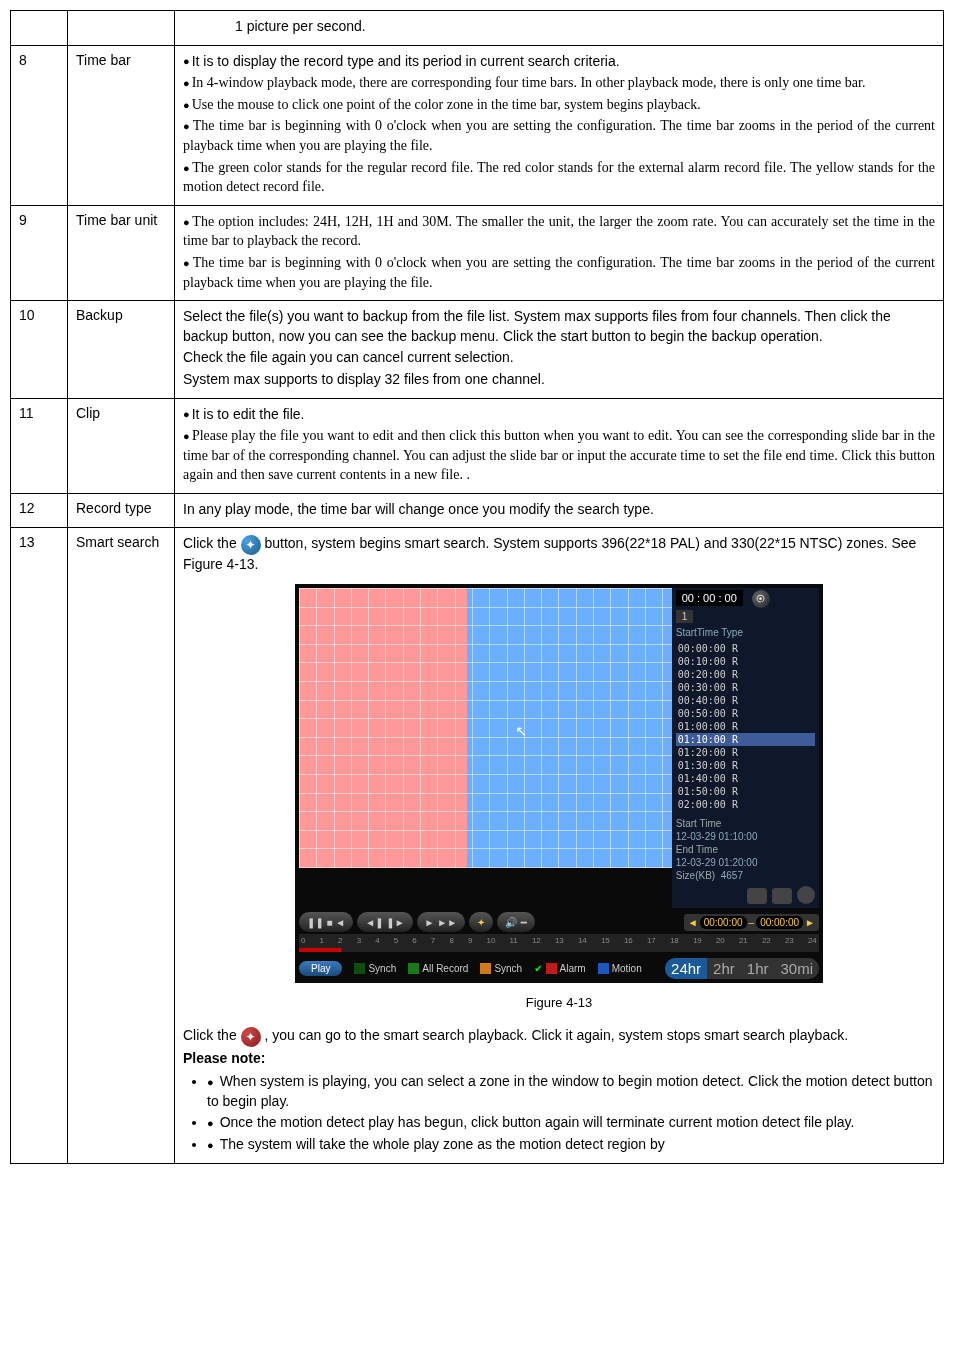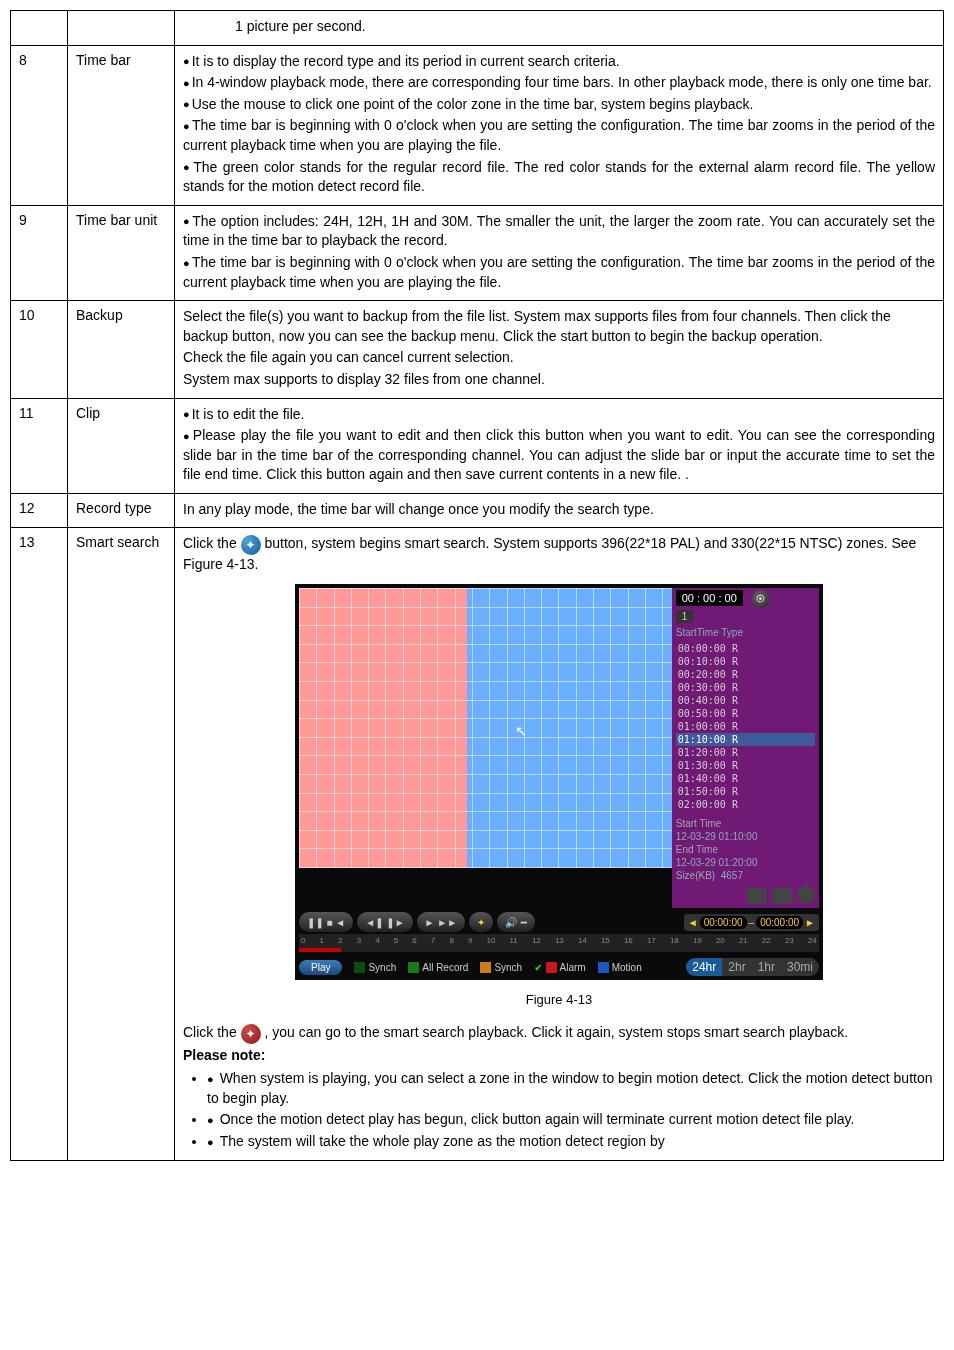--- a/index.html
+++ b/index.html
@@ -41,20 +41,21 @@
     vertical-align: middle;
   }
   .bullet-open::before {
     content: "●";
     margin-right: 6px;
     font-size: 11px;
     vertical-align: middle;
   }
   .justify {
     text-align: justify;
+    font-family: Liberation Serif, serif;
   }
   .smart-icon {
     display: inline-block;
     width: 20px;
     height: 20px;
     background: radial-gradient(circle at 30% 30%, #4aa3e0, #1a5a8a);
     border-radius: 50%;
     vertical-align: middle;
     position: relative;
   }
@@ -117,21 +118,21 @@
   }
   .dvr-cursor {
     position: absolute;
     top: 48%;
     left: 58%;
     color: #fff;
     font-size: 14px;
   }
   .dvr-side {
     width: 150px;
-    background: #701a75;
+    background: #0f172a;
     color: #cfcfcf;
     font-size: 10px;
     padding: 2px 4px;
     box-sizing: border-box;
   }
   .dvr-clock {
     background: #000;
     color: #fff;
     padding: 2px 6px;
     display: inline-block;
@@ -279,21 +280,21 @@
   .sq.darkgreen { background: #0d4d0d; }
   .sq.orange { background: #d07a1a; }
   .sq.red { background: #c01a1a; }
   .sq.blue { background: #1a5ac0; }
   .tick { color: #0f0; }
   .zoom-strip {
     margin-left: auto;
     display: inline-flex;
     border-radius: 10px;
     overflow: hidden;
-    font-size: 12px;
+    font-size: 15px;
     text-align: center;
   }
   .zoom-strip span {
     padding: 2px 6px;
     background: #333;
     color: #aaa;
   }
   .zoom-strip span.act {
     background: #1a5a9a;
     color: #fff;

